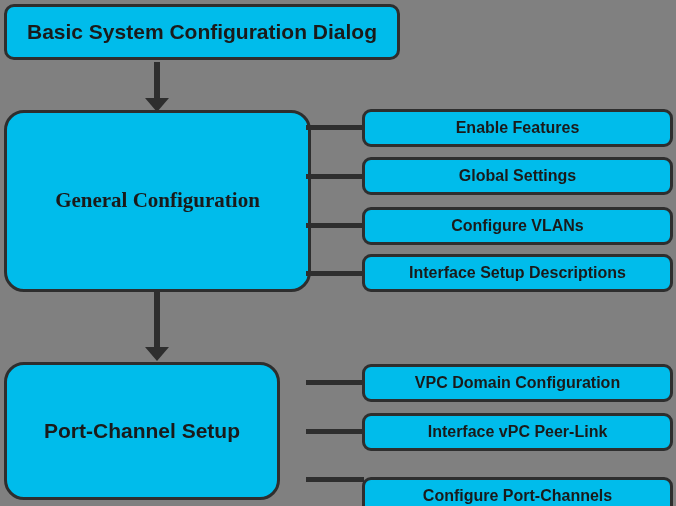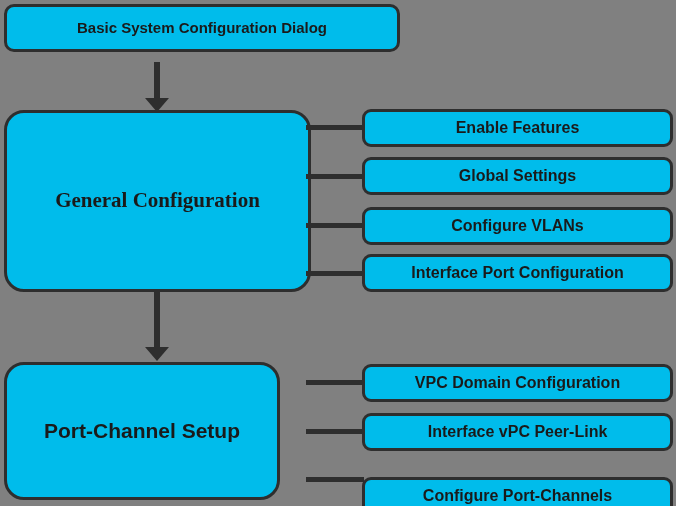--- a/index.html
+++ b/index.html
@@ -20,21 +20,21 @@
     position:absolute;
     background:var(--fill);
     border:3px solid var(--stroke);
     box-sizing:border-box;
     display:flex;align-items:center;justify-content:center;
     color:var(--text);
     font-weight:700;
     text-align:center;
     line-height:1.1;
   }
-  .node-start{left:4px;top:4px;width:396px;height:48px;border-radius:10px;font-size:15px;}
+  .node-start{left:4px;top:4px;width:396px;height:56px;border-radius:10px;font-size:21px;}
   .node-stage1{left:4px;top:110px;width:307px;height:182px;border-radius:20px;font-size:21px;font-family:Liberation Serif, serif;}
   .node-stage2{left:4px;top:362px;width:276px;height:138px;border-radius:20px;font-size:21px;}
   .node-child{left:362px;width:311px;height:38px;border-radius:9px;font-size:16px;}
   .child-ef{top:109px;}
   .child-gs{top:157px;}
   .child-cv{top:207px;}
   .child-ipd{top:254px;}
   .child-vpc{top:364px;}
   .child-peer{top:413px;}
   .child-pc{top:477px;}
@@ -93,21 +93,21 @@
   <div class="node node-child child-ef">
     <span>Enable Features</span>
   </div>
   <div class="node node-child child-gs">
     <span>Global Settings</span>
   </div>
   <div class="node node-child child-cv">
     <span>Configure VLANs</span>
   </div>
   <div class="node node-child child-ipd">
-    <span>Interface Port Configuration</span>
+    <span>Interface Setup Descriptions</span>
   </div>
 
   <div class="arrow arrow-2">
     <div class="shaft"></div>
     <div class="head"></div>
   </div>
 
   <div class="node node-stage2">
     <span>Port-Channel Setup</span>
   </div>

